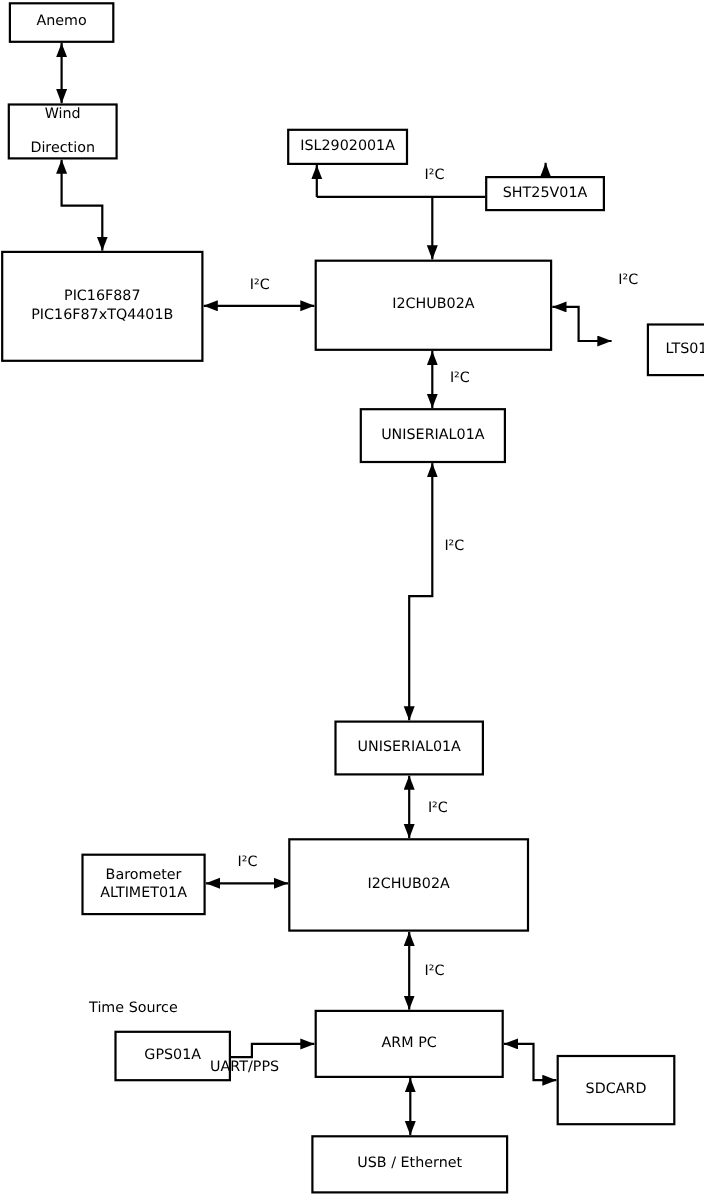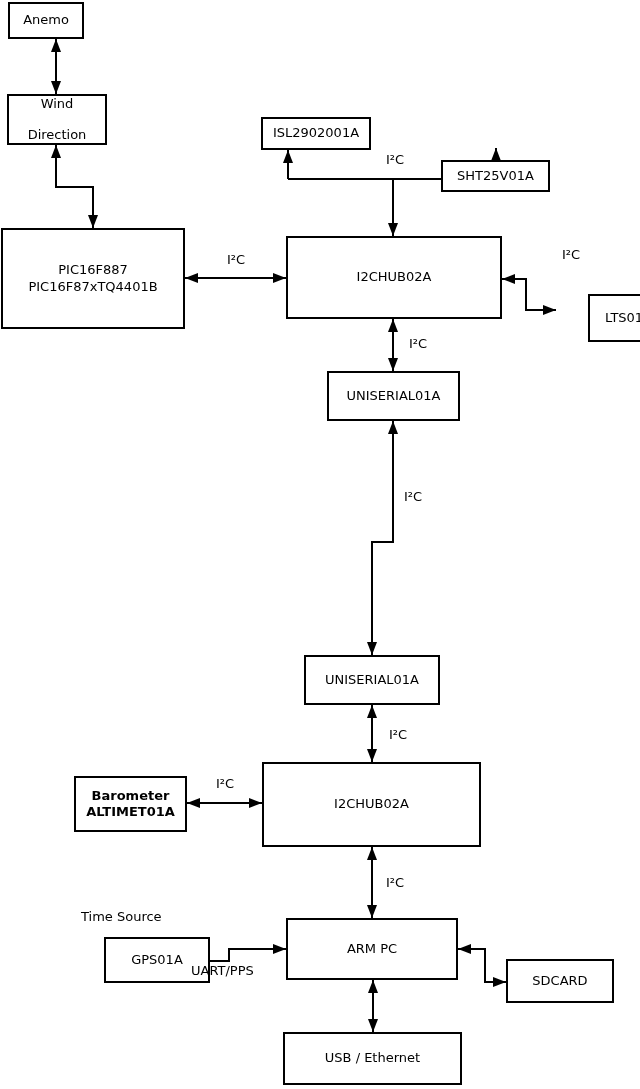--- a/index.html
+++ b/index.html
@@ -66,21 +66,21 @@
       <path d="M 393 421 L 393 542 L 372 542 L 372 655" marker-start="url(#ah)" marker-end="url(#ah)"></path>
       <path d="M 372 705 L 372 762" marker-start="url(#ah)" marker-end="url(#ah)"></path>
       <path d="M 187 803 L 262 803" marker-start="url(#ah)" marker-end="url(#ah)"></path>
       <path d="M 372 847 L 372 918" marker-start="url(#ah)" marker-end="url(#ah)"></path>
       <path d="M 173 961 L 229 961 L 229 949 L 286 949" marker-end="url(#ah)"></path>
       <path d="M 458 949 L 485 949 L 485 982 L 506 982" marker-start="url(#ah)" marker-end="url(#ah)"></path>
       <path d="M 373 980 L 373 1032" marker-start="url(#ah)" marker-end="url(#ah)"></path>
     </g>
   </svg>
 
-  <div class="node" style="left:8px; top:2px; width:76px; height:37px;">
+  <div class="node" style="left:8px; top:2px; width:96px; height:37px;">
     <span>Anemo</span>
   </div>
 
   <div class="node" style="left:7px; top:94px; width:100px; height:51px;justify-content:space-between;">
     <span>Wind</span>
     <span>Direction</span>
   </div>
 
   <div class="node" style="left:1px; top:228px; width:184px; height:101px;">
     <span>PIC16F887</span>
@@ -104,38 +104,38 @@
   </div>
 
   <div class="node" style="left:327px; top:371px; width:133px; height:50px;">
     <span>UNISERIAL01A</span>
   </div>
 
   <div class="node" style="left:304px; top:655px; width:136px; height:50px;">
     <span>UNISERIAL01A</span>
   </div>
 
-  <div class="node" style="left:74px; top:776px; width:113px; height:56px;font-weight:bold;">
+  <div class="node" style="left:74px; top:776px; width:113px; height:56px;">
     <span>Barometer</span>
     <span>ALTIMET01A</span>
   </div>
 
   <div class="node" style="left:262px; top:762px; width:219px; height:85px;">
     <span>I2CHUB02A</span>
   </div>
 
   <div class="node" style="left:67px; top:937px; width:106px; height:46px;margin-left:37px;">
     <span>GPS01A</span>
   </div>
 
   <div class="node" style="left:286px; top:918px; width:172px; height:62px;">
     <span>ARM PC</span>
   </div>
 
-  <div class="node" style="left:506px; top:959px; width:108px; height:44px;">
+  <div class="node" style="left:506px; top:959px; width:108px; height:64px;">
     <span>SDCARD</span>
   </div>
 
   <div class="node" style="left:283px; top:1032px; width:179px; height:53px;">
     <span>USB / Ethernet</span>
   </div>
 
   <div class="flabel" style="left:386px; top:152px;">I²C</div>
   <div class="flabel" style="left:227px; top:252px;">I²C</div>
   <div class="flabel" style="left:562px; top:247px;">I²C</div>

